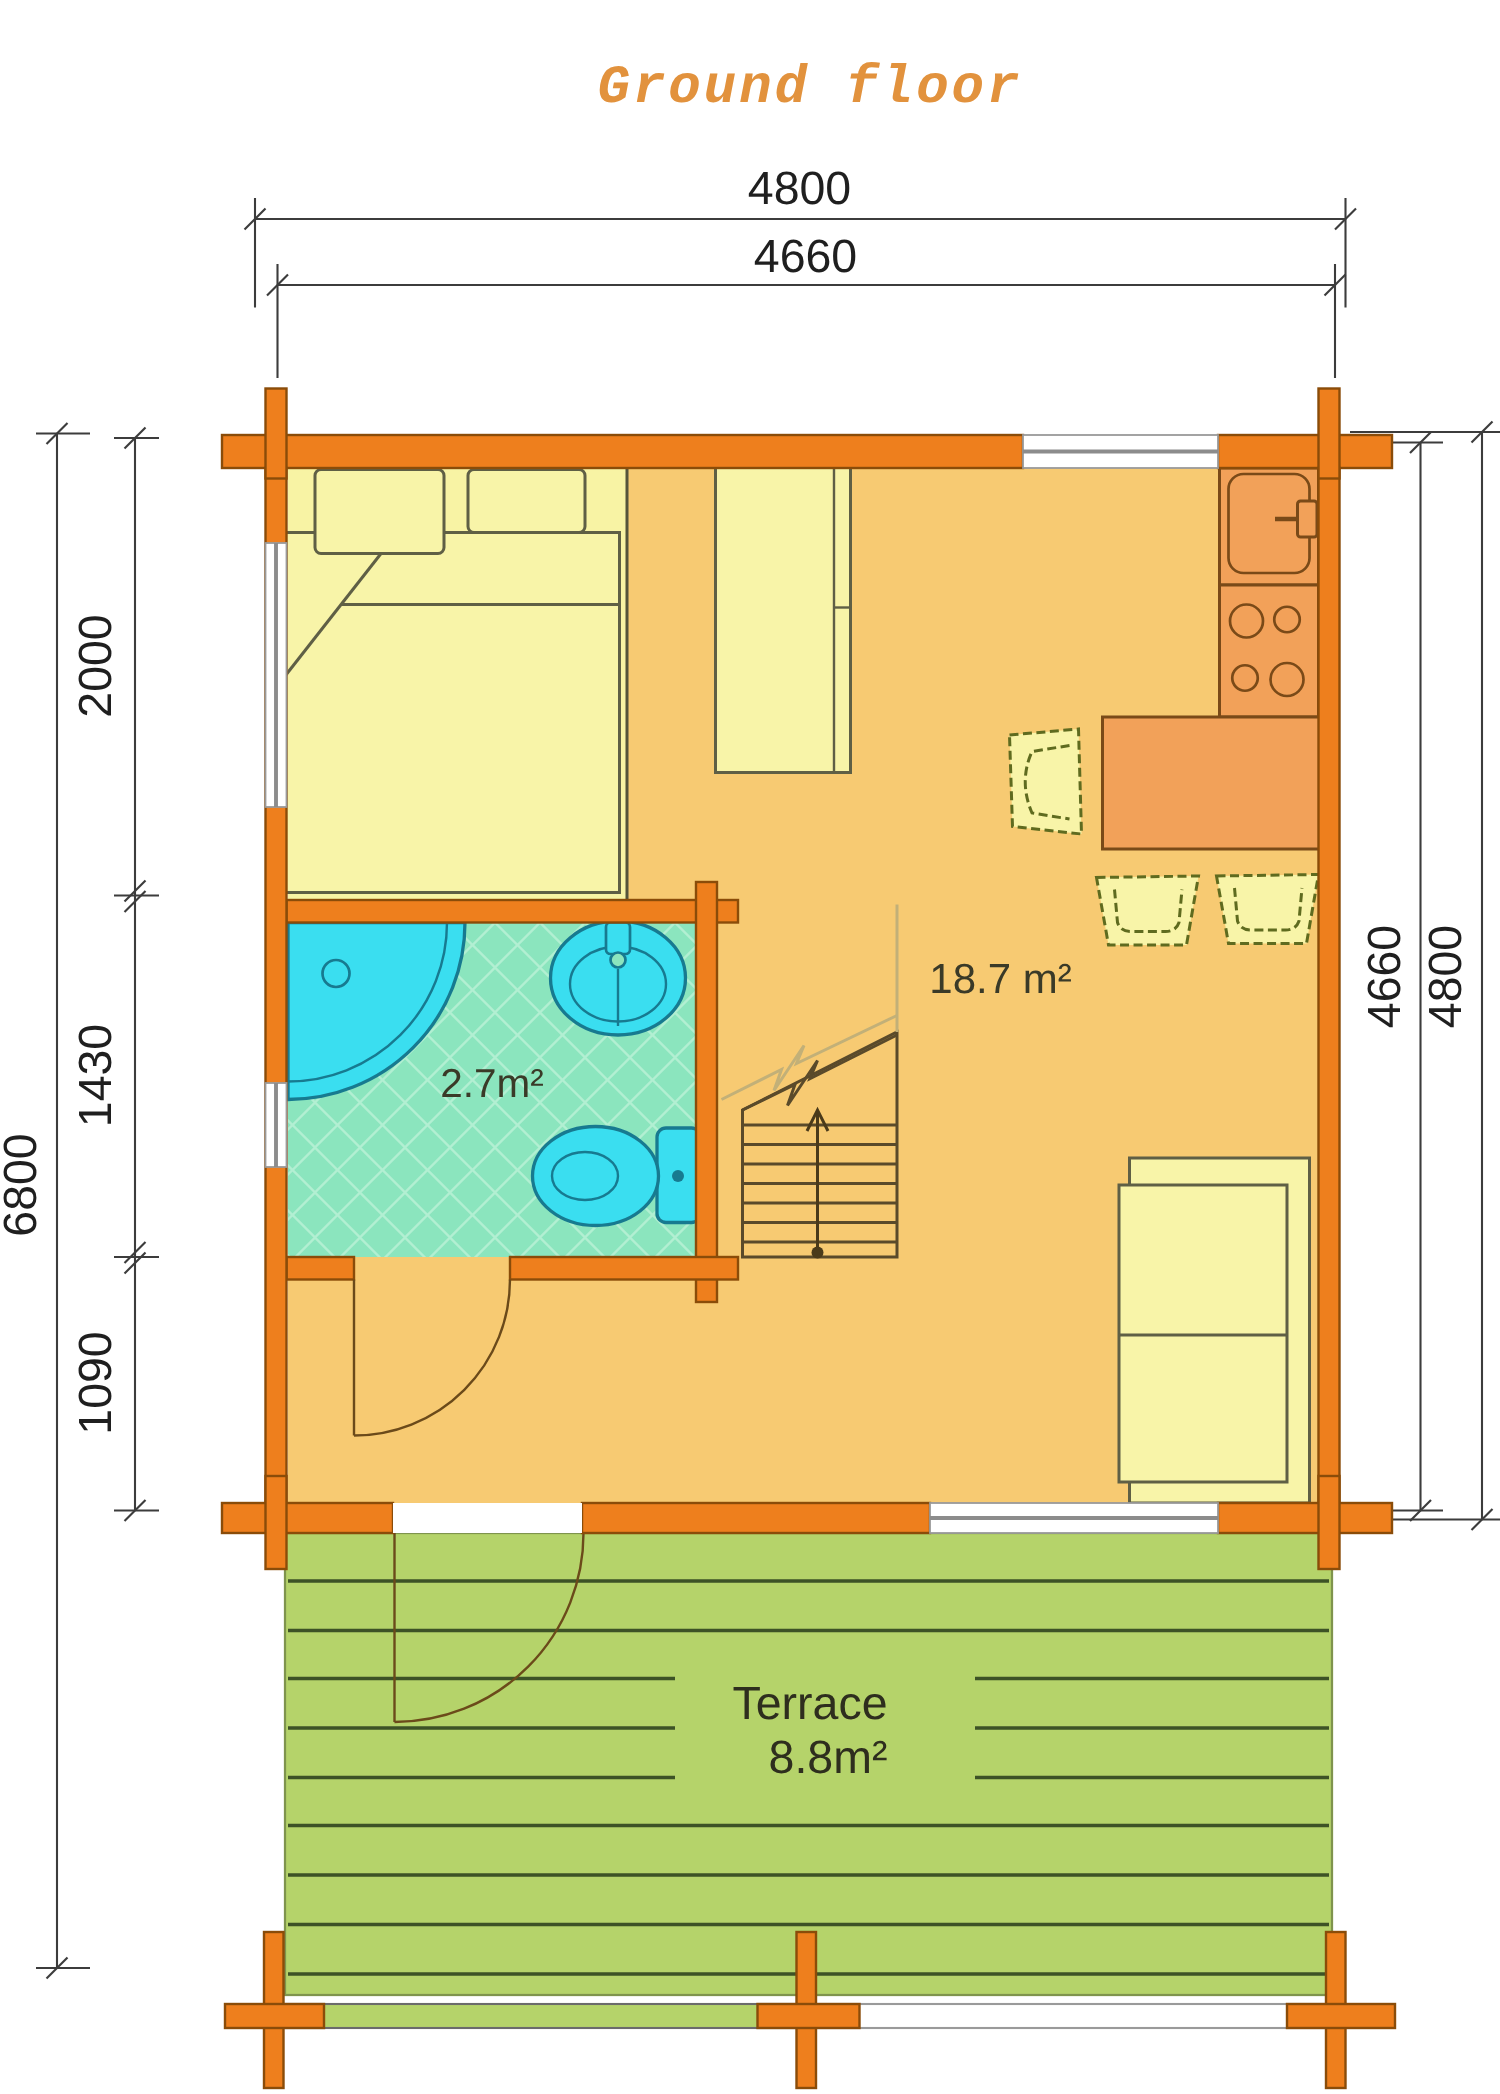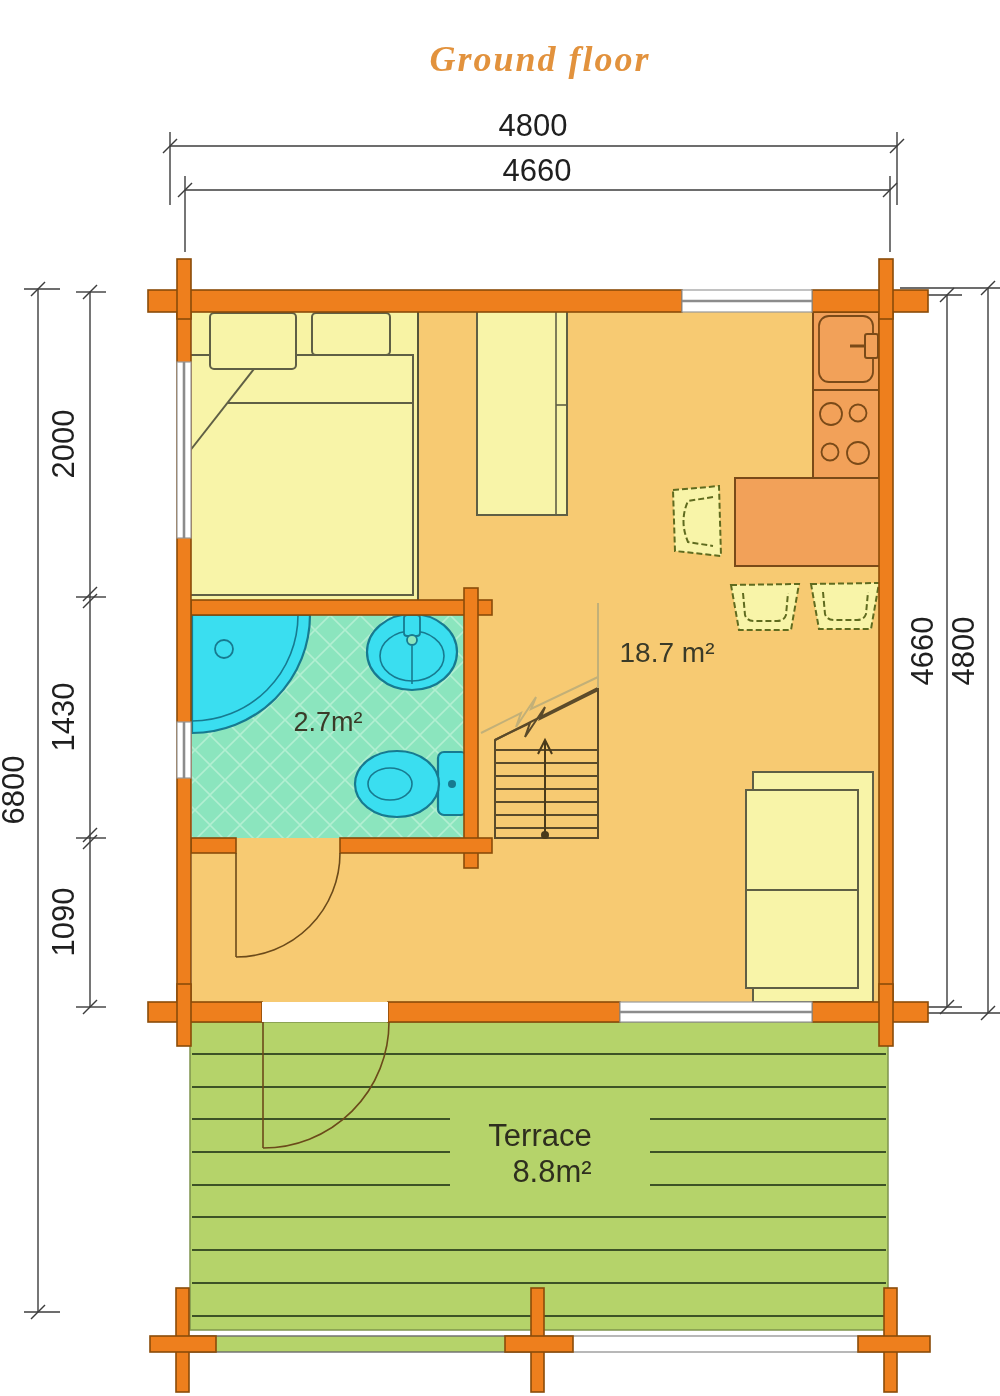--- a/index.html
+++ b/index.html
@@ -1,19 +1,19 @@
 <!DOCTYPE html>
 <html><head>
 <meta charset="utf-8">
 <style>
   html,body{margin:0;padding:0;background:#ffffff;}
   .page{position:relative;width:1000px;height:1396px;background:#ffffff;overflow:hidden;
         font-family:"Liberation Sans",sans-serif;}
   .title{position:absolute;top:38px;left:540px;transform:translateX(-50%);
-         font-family:Liberation Serif, serif;font-style:italic;font-weight:bold;
+         font-family:Liberation Mono, monospace;font-style:italic;font-weight:bold;
          font-size:36px;letter-spacing:2px;color:#e2923d;white-space:nowrap;}
   svg{position:absolute;top:0;left:0;}
   .dim{stroke:#3c3c3c;stroke-width:1.4;fill:none;}
   .dimtext{font-family:"Liberation Sans",sans-serif;font-size:31px;fill:#1f1f1f;}
   .wall{fill:#EE7F1D;stroke:#8a4c09;stroke-width:1.6;}
   .win{fill:#ffffff;stroke:#9a9a9a;stroke-width:1.2;}
   .winline{stroke:#8c8c8c;stroke-width:2.6;}
   .floor-living{fill:#F7CA72;}
   .floor-bed{fill:#F8F3A4;}
   .furn{fill:#F8F4A8;stroke:#5f5f45;stroke-width:2;}

